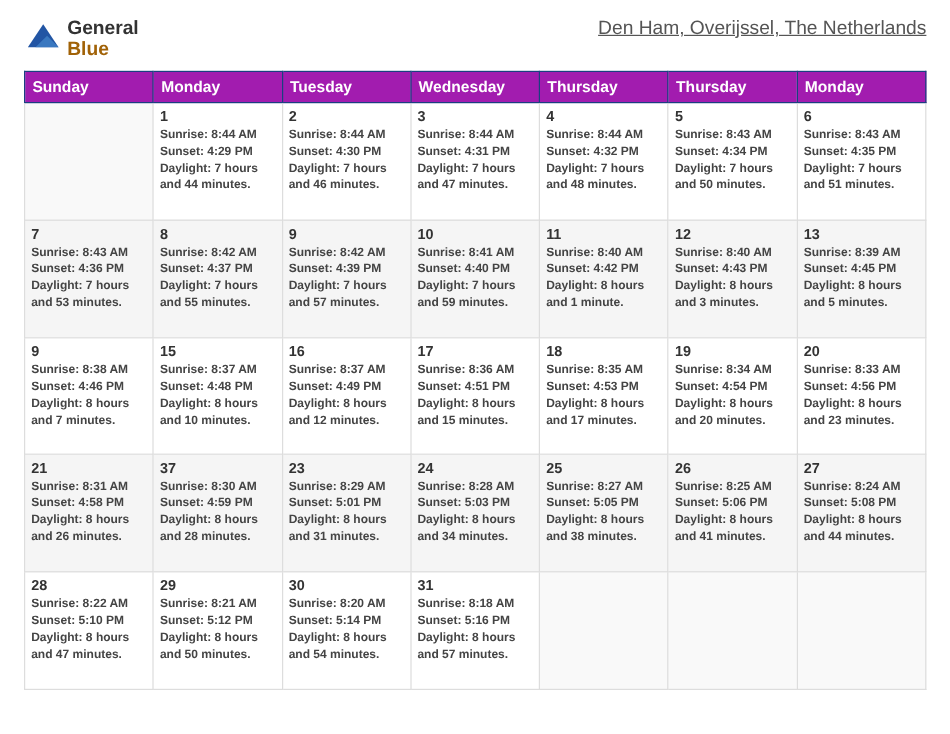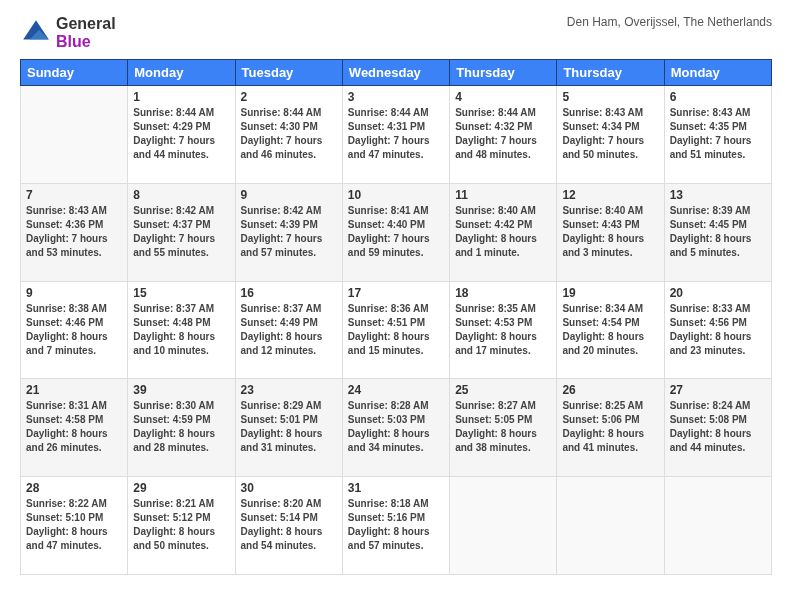--- a/index.html
+++ b/index.html
@@ -35,32 +35,33 @@
     .title-section {
       text-align: right;
     }
     .main-title {
       font-size: 32px;
       font-weight: normal;
       color: #333;
       line-height: 1.1;
     }
     .subtitle {
-      font-size: 12px;
+      font-size: 16px;
       color: #555;
+      text-decoration: underline;
     }
     .calendar {
       flex: 1;
       border: 1px solid #ccc;
       border-collapse: collapse;
       width: 100%;
       table-layout: fixed;
     }
     .calendar th {
-      background-color: #3b82f6;
+      background-color: #a21caf;
       color: #fff;
       text-align: left;
       padding: 5px 6px;
       font-size: 13px;
       font-weight: bold;
       border: 1px solid #1a4080;
     }
     .calendar td {
       vertical-align: top;
       padding: 4px 5px;
@@ -98,21 +99,21 @@
 
 <div class="page">
   <div class="header">
     <div class="logo">
       <svg class="logo-icon" viewBox="0 0 40 40">
         <polygon points="20,4 36,28 4,28" fill="#2255a4"></polygon>
         <polygon points="24,16 36,28 12,28" fill="#4488cc" opacity="0.7"></polygon>
       </svg>
       <div>
         <div style="font-size:16px;font-weight:bold;color:#333;">General</div>
-        <div style="font-size:16px;font-weight:bold;color:#a21caf;">Blue</div>
+        <div style="font-size:16px;font-weight:bold;color:#a16207;">Blue</div>
       </div>
     </div>
     <div class="title-section">
       <div class="subtitle">Den Ham, Overijssel, The Netherlands</div>
     </div>
   </div>
 
   <table class="calendar">
     <thead>
       <tr>
@@ -212,21 +213,21 @@
             <span class="day-number">20</span>
             <div class="day-info">Sunrise: 8:33 AM<br>Sunset: 4:56 PM<br>Daylight: 8 hours and 23 minutes.</div>
           </td>
         </tr>
         <tr>
           <td>
             <span class="day-number">21</span>
             <div class="day-info">Sunrise: 8:31 AM<br>Sunset: 4:58 PM<br>Daylight: 8 hours and 26 minutes.</div>
           </td>
           <td>
-            <span class="day-number">39</span>
+            <span class="day-number">37</span>
             <div class="day-info">Sunrise: 8:30 AM<br>Sunset: 4:59 PM<br>Daylight: 8 hours and 28 minutes.</div>
           </td>
           <td>
             <span class="day-number">23</span>
             <div class="day-info">Sunrise: 8:29 AM<br>Sunset: 5:01 PM<br>Daylight: 8 hours and 31 minutes.</div>
           </td>
           <td>
             <span class="day-number">24</span>
             <div class="day-info">Sunrise: 8:28 AM<br>Sunset: 5:03 PM<br>Daylight: 8 hours and 34 minutes.</div>
           </td>

